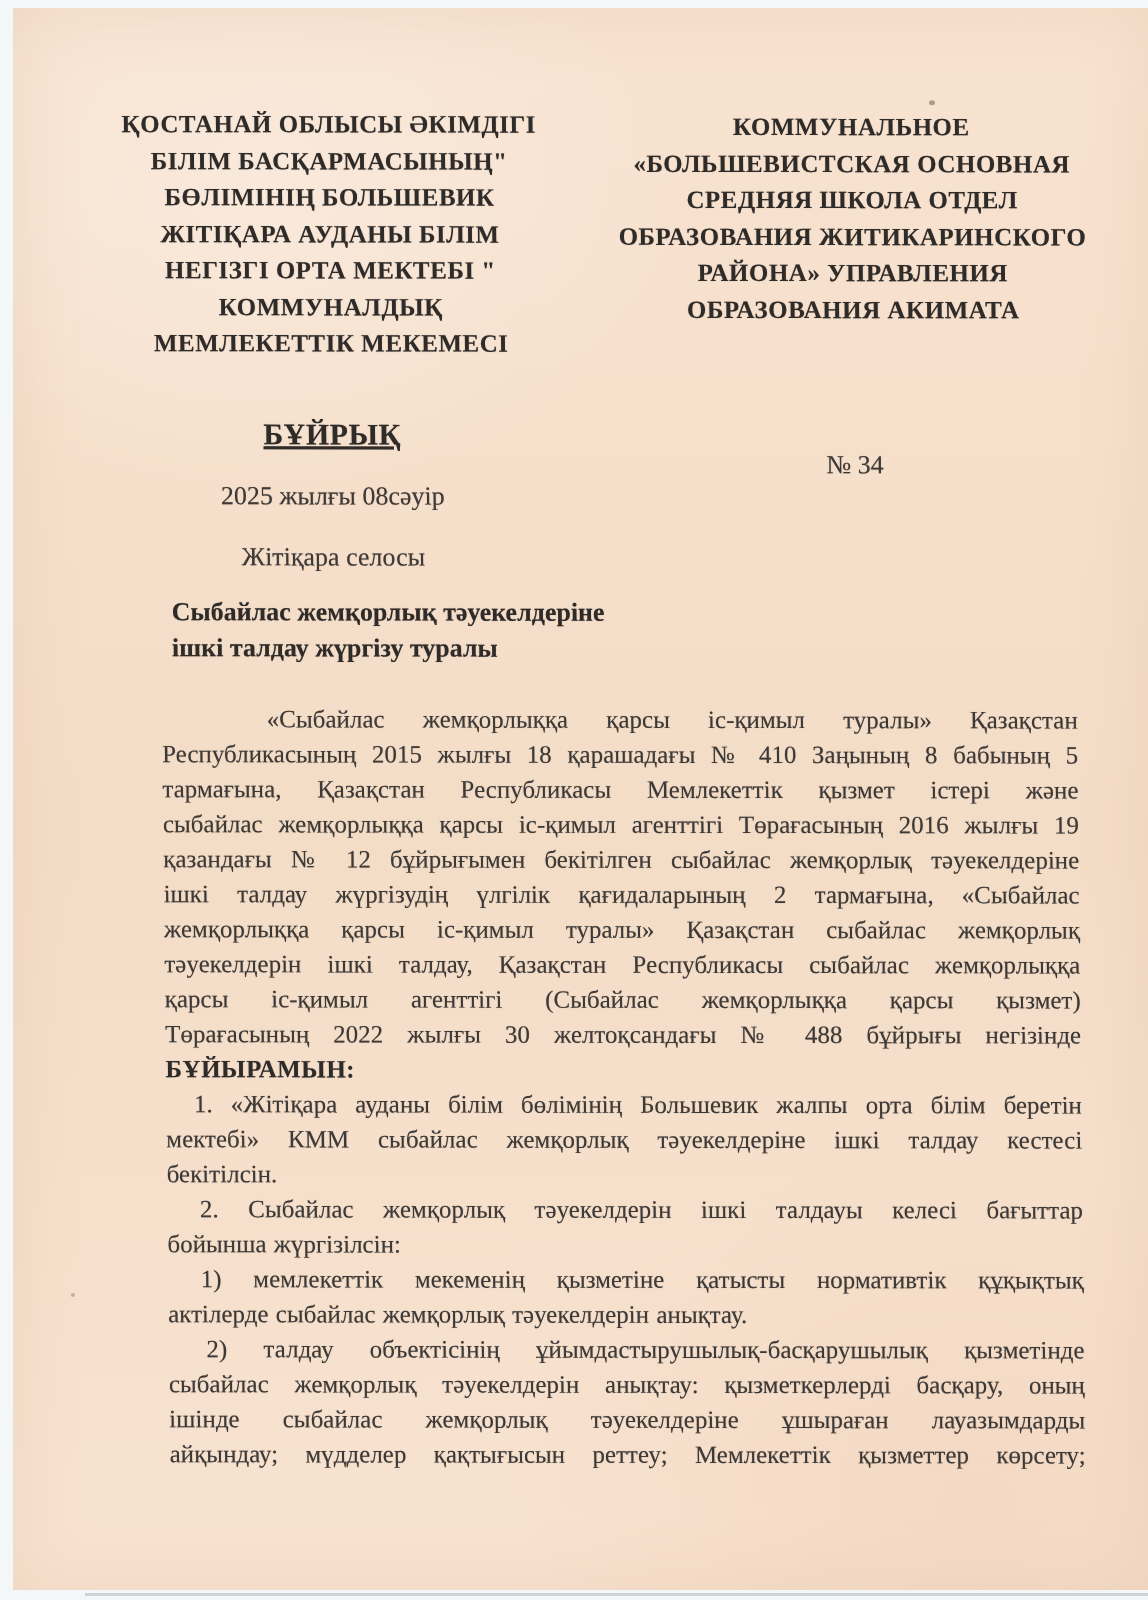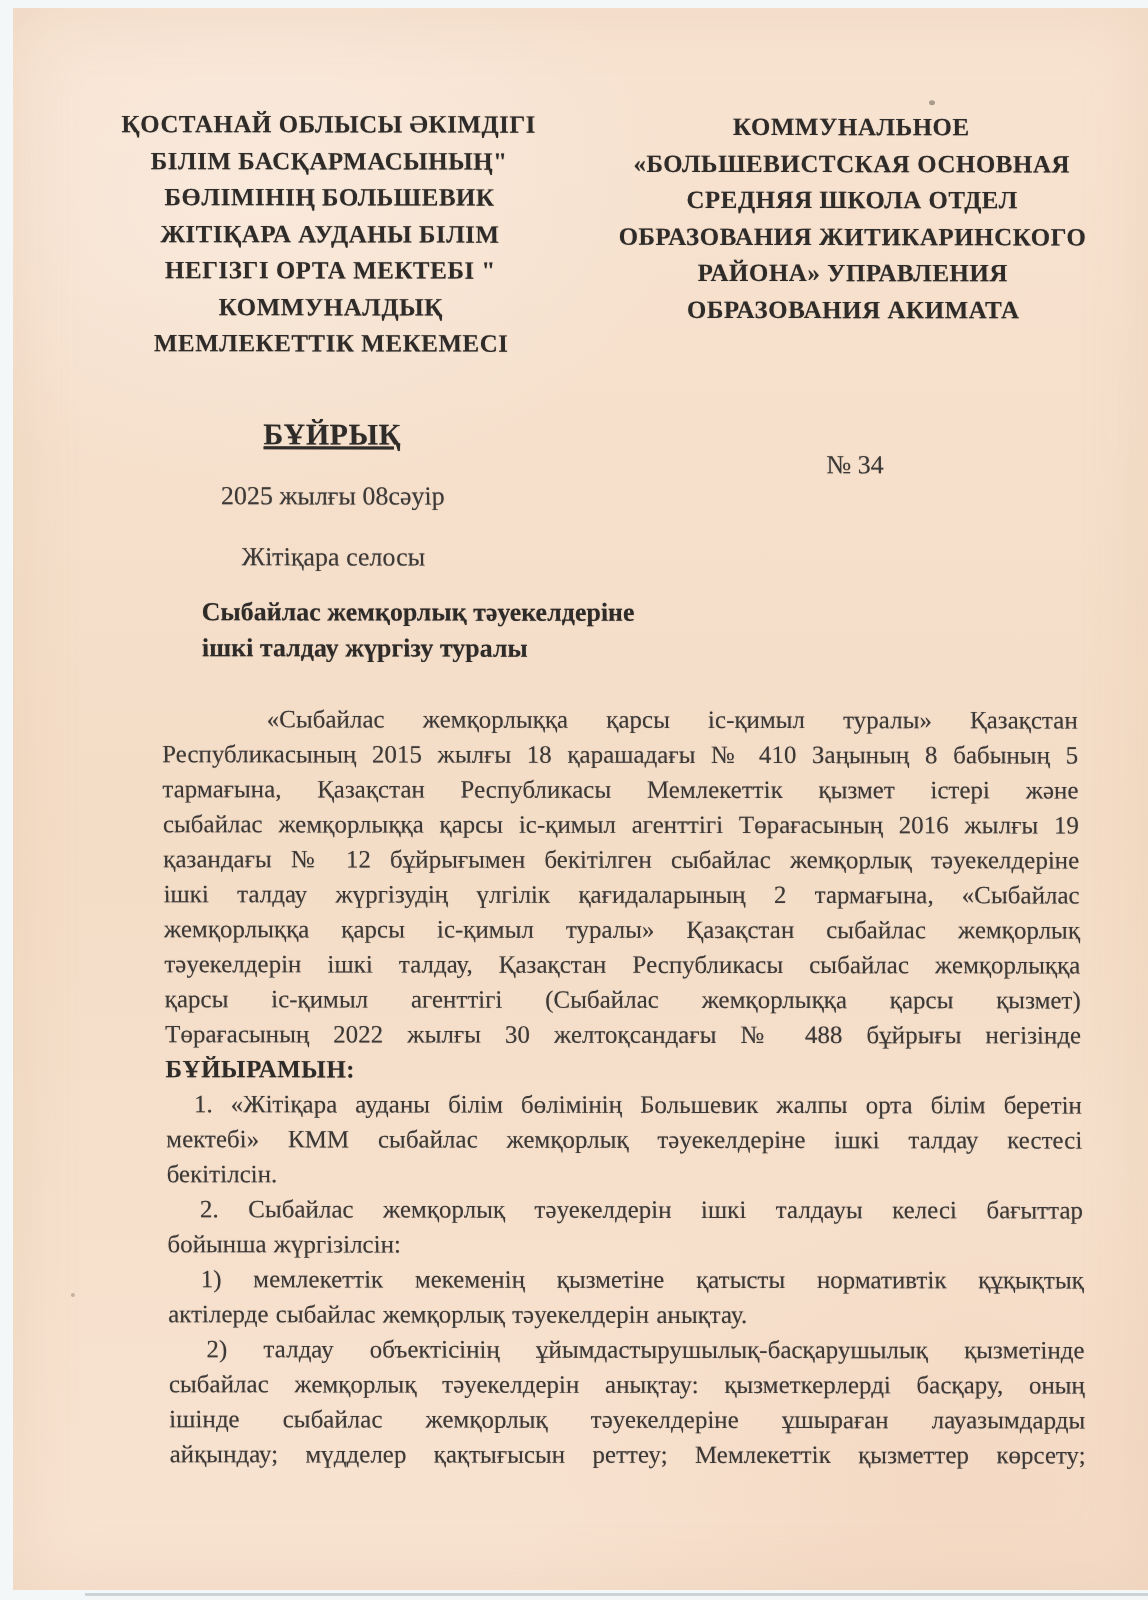--- a/index.html
+++ b/index.html
@@ -61,21 +61,20 @@
   }
   .order-line { font-size: 26px; line-height: 37px; margin-top: 24px; }
 
   .subject {
     position: absolute;
     left: 152px; top: 586px;
     font-weight: bold;
     font-size: 26px;
     line-height: 36px;
     color: var(--ink_strong);
-    margin-left: 30px;
   }
 
   .body-text {
     position: absolute;
     left: 141px; top: 693px;
     width: 916px;
     font-size: 25px;
   }
   .body-text .line {
     line-height: 35px;

